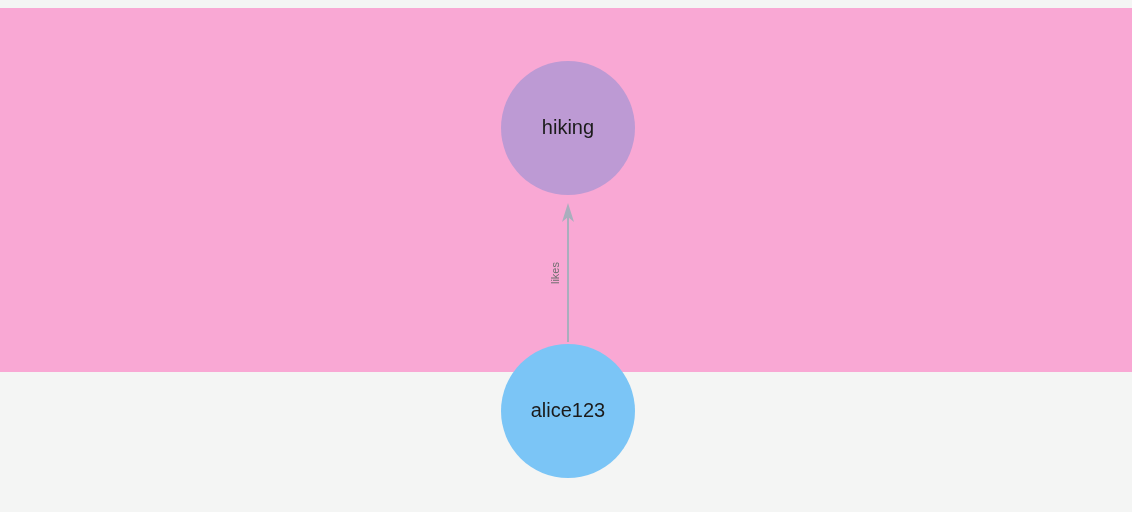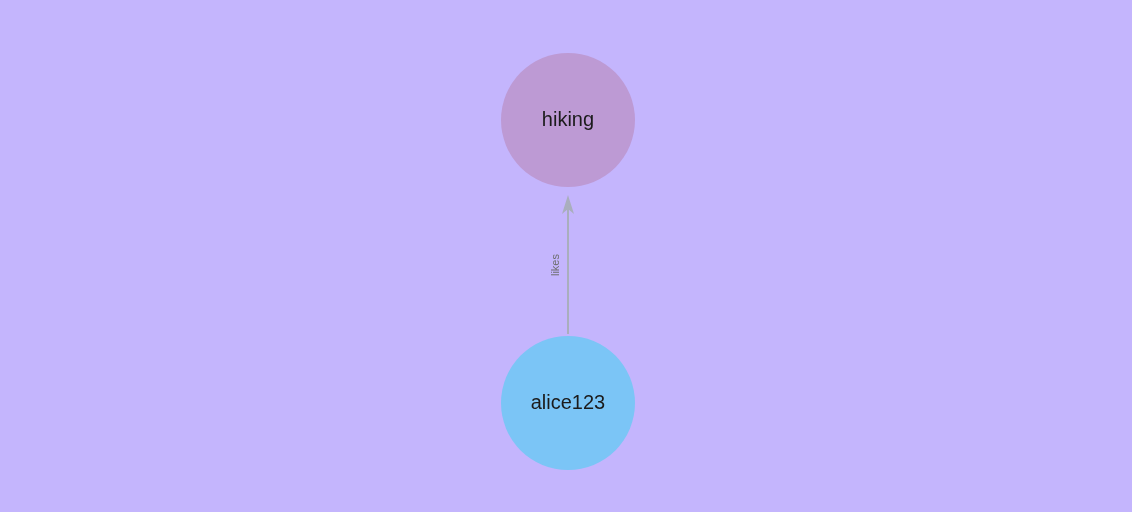--- a/index.html
+++ b/index.html
@@ -9,22 +9,23 @@
   body {
     width: 1132px;
     height: 512px;
     background: #f4f5f4;
     font-family: "Liberation Sans", sans-serif;
     overflow: hidden;
   }
   #graph-canvas {
     position: relative;
     width: 1132px;
-    height: 512px;
-    background: #c4b5fd;
+    height: 364px;
+    background: #f9a8d4;
+    margin-top: 8px;
   }
   #graph-svg {
     position: absolute;
     left: 0;
     top: 0;
     width: 1132px;
     height: 512px;
     display: block;
   }
   .node-label {

